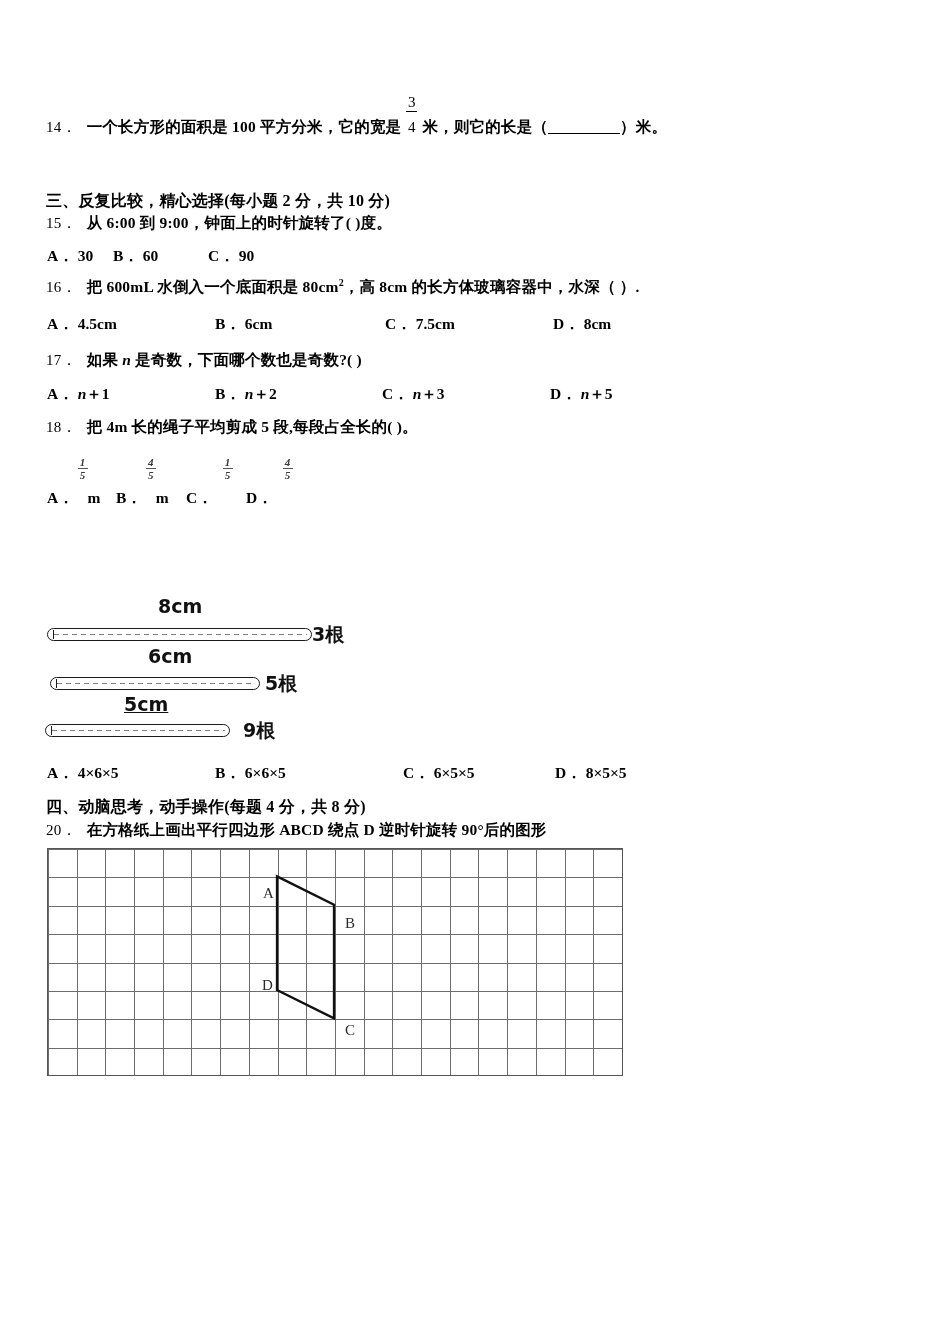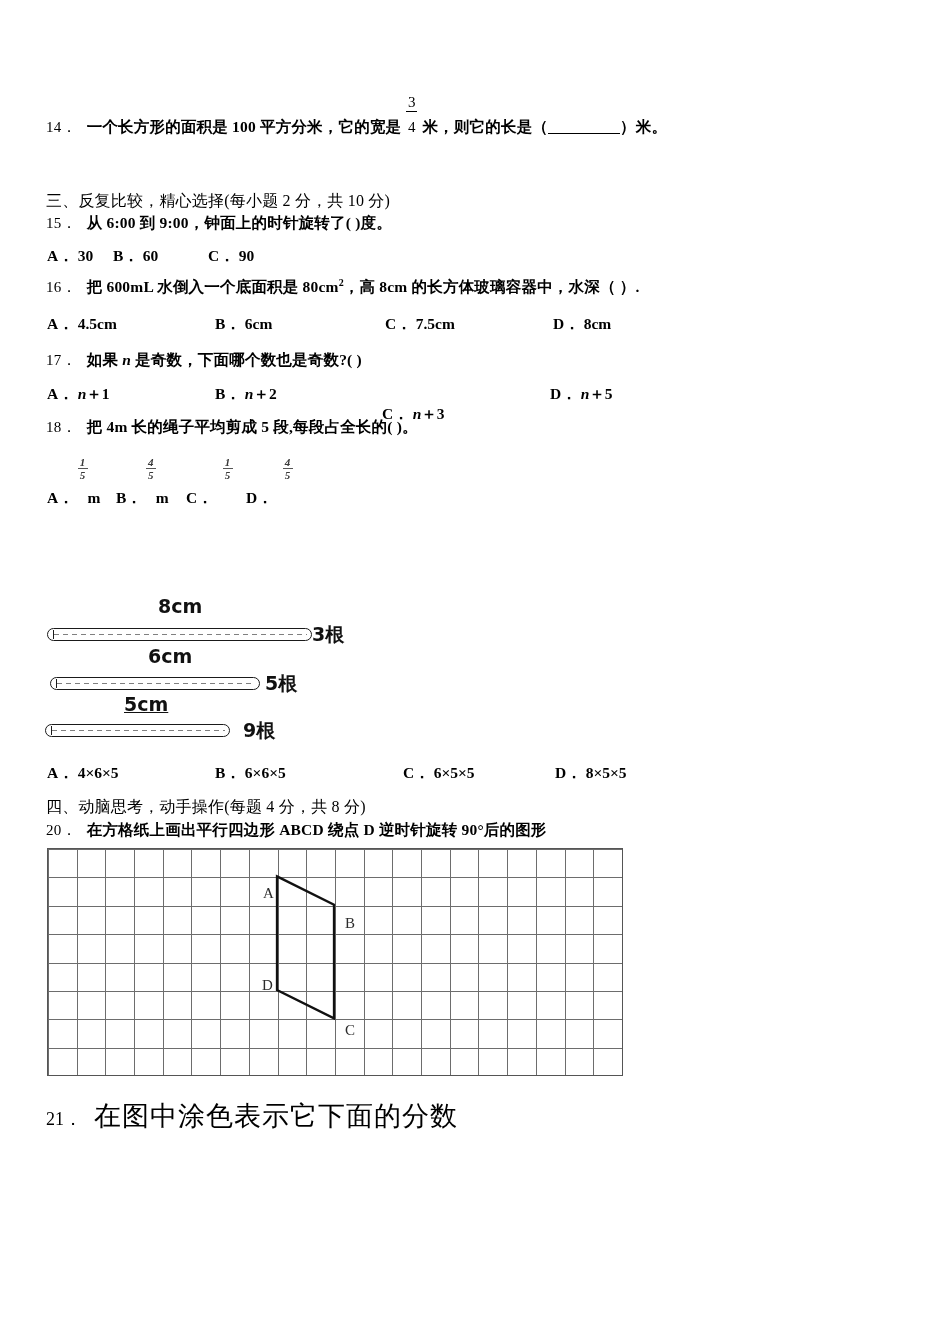--- a/index.html
+++ b/index.html
@@ -32,21 +32,21 @@
   .qnum {
     font-family: "Liberation Serif", serif;
     font-weight: normal;
     font-size: 15px;
   }
   .stem {
     font-weight: bold;
     font-size: 15.5px;
   }
   .section-head {
-    font-weight: normal;
+    font-weight: bold;
     font-size: 16px;
   }
   .opt {
     position: absolute;
     white-space: nowrap;
     font-weight: bold;
     font-size: 15.5px;
   }
   .ital {
     font-style: italic;
@@ -275,21 +275,21 @@
   <div class="line" style="left:46px; top:351px;">
     <span class="qnum">17．</span>
     <span class="stem" style="margin-left:6px;">如果 </span><span class="stem ital">n</span><span class="stem"> 是奇数，下面哪个数也是奇数?(      )</span>
   </div>
   <div class="opt" style="left:47px; top:384px;">
     <span>A．</span><span class="ital" style="margin-left:4px;">n</span><span>＋1</span>
   </div>
   <div class="opt" style="left:215px; top:384px;">
     <span>B．</span><span class="ital" style="margin-left:4px;">n</span><span>＋2</span>
   </div>
-  <div class="opt" style="left:382px; top:384px;margin-top:20px;">
+  <div class="opt" style="left:382px; top:384px;">
     <span>C．</span><span class="ital" style="margin-left:4px;">n</span><span>＋3</span>
   </div>
   <div class="opt" style="left:550px; top:384px;">
     <span>D．</span><span class="ital" style="margin-left:4px;">n</span><span>＋5</span>
   </div>
 
   <div class="line" style="left:46px; top:418px;">
     <span class="qnum">18．</span>
     <span class="stem" style="margin-left:6px;">把 4m 长的绳子平均剪成 5 段,每段占全长的(      )。</span>
   </div>
@@ -371,18 +371,14 @@
   <div class="gridbox"></div>
   <svg class="para-svg" viewBox="0 0 576 228">
 
     <polygon points="230,28.4 287,56.8 287,170.4 230,142" fill="none" stroke="#111111" stroke-width="2.3"></polygon>
   </svg>
   <span class="vlabel" style="left:263px; top:885px;">A</span>
   <span class="vlabel" style="left:345px; top:915px;">B</span>
   <span class="vlabel" style="left:345px; top:1022px;">C</span>
   <span class="vlabel" style="left:262px; top:977px;">D</span>
 
-  <div class="q21">
-    <span class="n21">21．</span>
-    <span class="t21" style="margin-left:8px;">在图中涂色表示它下面的分数</span>
-  </div>
 
 </div>
 
 </body></html>

